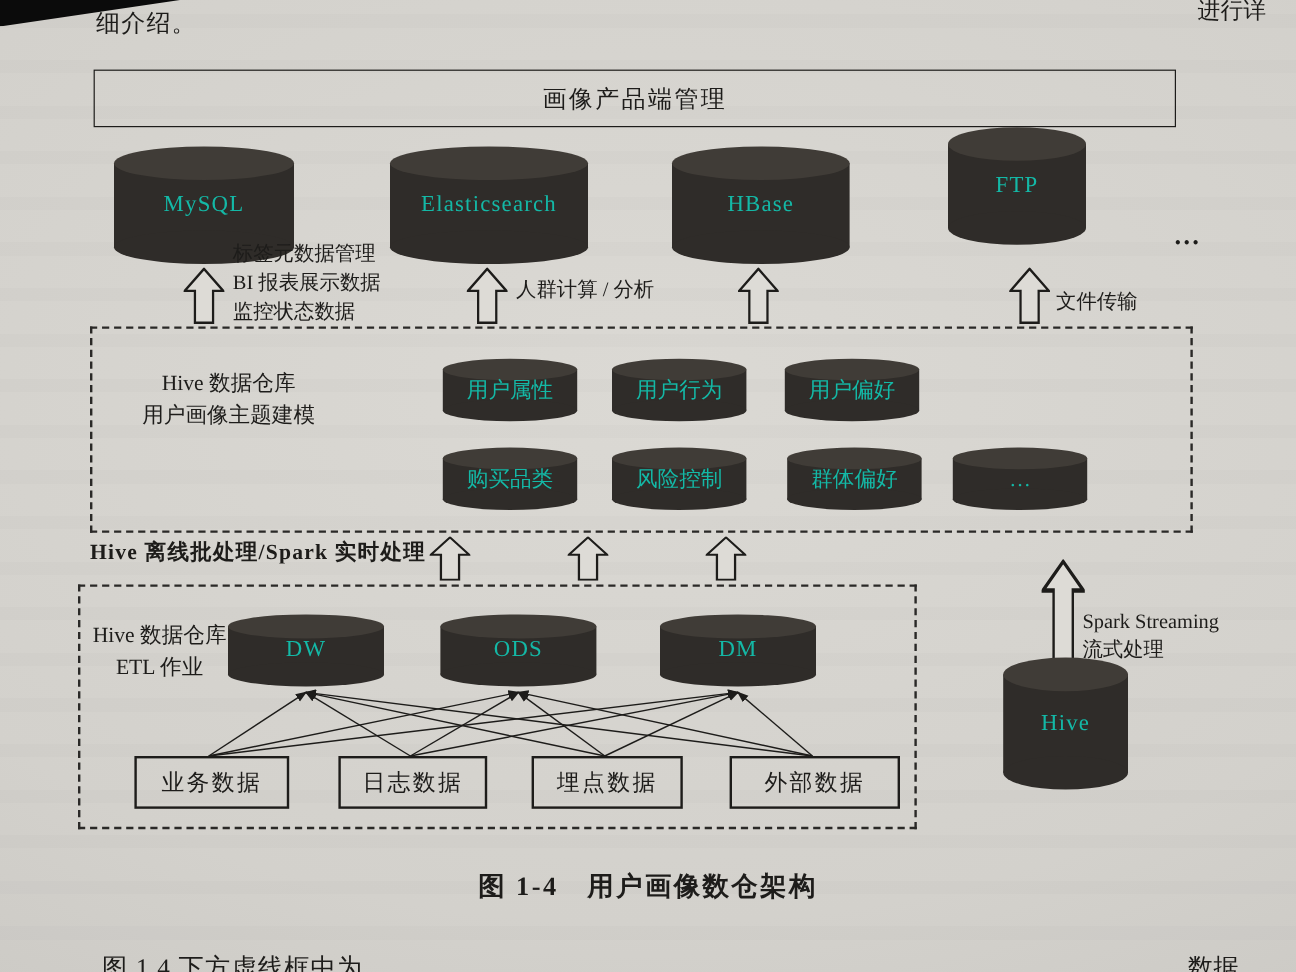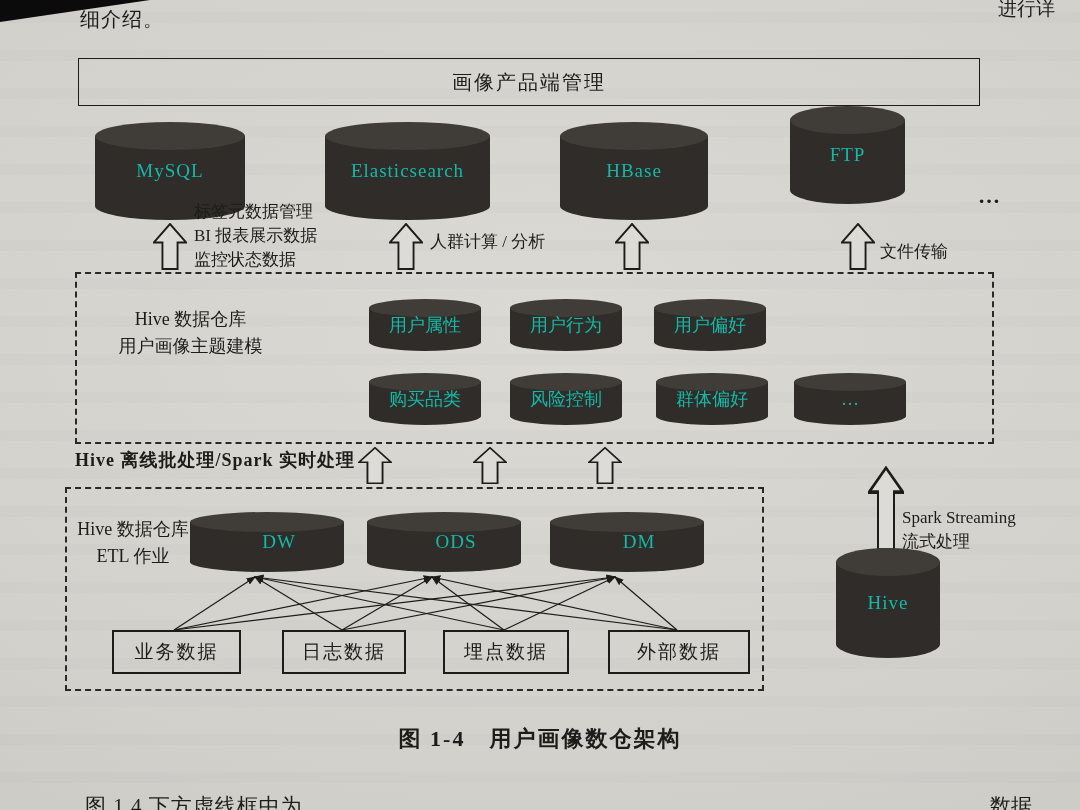--- a/index.html
+++ b/index.html
@@ -22,21 +22,21 @@
   .bottomright{left:990px;top:792px;font-size:21px;}
   .box{position:absolute;border:1.6px solid #1d1c1a;display:flex;align-items:center;justify-content:center;background:transparent;}
   .topbox{left:78px;top:58px;width:900px;height:46px;font-size:20px;letter-spacing:2px;}
   .dashed{position:absolute;border:2px dashed #2a2927;background:transparent;}
   .cyl{position:absolute;--r:12px;background:#2f2c29;color:#14b8a6;display:flex;align-items:center;justify-content:center;text-align:center;}
   .cyl::before{content:"";position:absolute;left:0;right:0;top:calc(var(--r)*-1);height:calc(var(--r)*2);border-radius:50%;background:#403c37;}
   .cyl::after{content:"";position:absolute;left:0;right:0;bottom:calc(var(--r)*-1);height:calc(var(--r)*2);border-radius:50%;background:#2f2c29;}
   .cyl span{position:relative;z-index:1;}
   .cyl.big{--r:14px;font-size:19px;letter-spacing:1px;}
   .cyl.sm{--r:9px;font-size:18px;}
-  .cyl.etl{--r:10px;font-size:19px;letter-spacing:1px;padding-left:24px;}
+  .cyl.etl{--r:10px;font-size:19px;letter-spacing:1px;}
   .cyl.kafka{--r:14px;font-size:19px;letter-spacing:1px;}
   .barrow{position:absolute;}
   .note{position:absolute;font-size:17px;line-height:24px;}
   .blocktitle{position:absolute;text-align:center;font-size:18px;line-height:27px;}
   .proclabel{position:absolute;left:75px;top:448px;font-size:18px;letter-spacing:1px;font-weight:bold;}
   .srcbox{border-width:2px;font-size:19px;letter-spacing:2px;}
   .mesh{position:absolute;left:65px;top:487px;width:695px;height:200px;pointer-events:none;}
   .mesh line{stroke:#1d1c1a;stroke-width:1.2;}
   .caption{position:absolute;left:0;right:0;top:724px;text-align:center;font-size:22px;font-weight:600;letter-spacing:2px;}
   .dots{position:absolute;font-size:22px;font-weight:600;}

